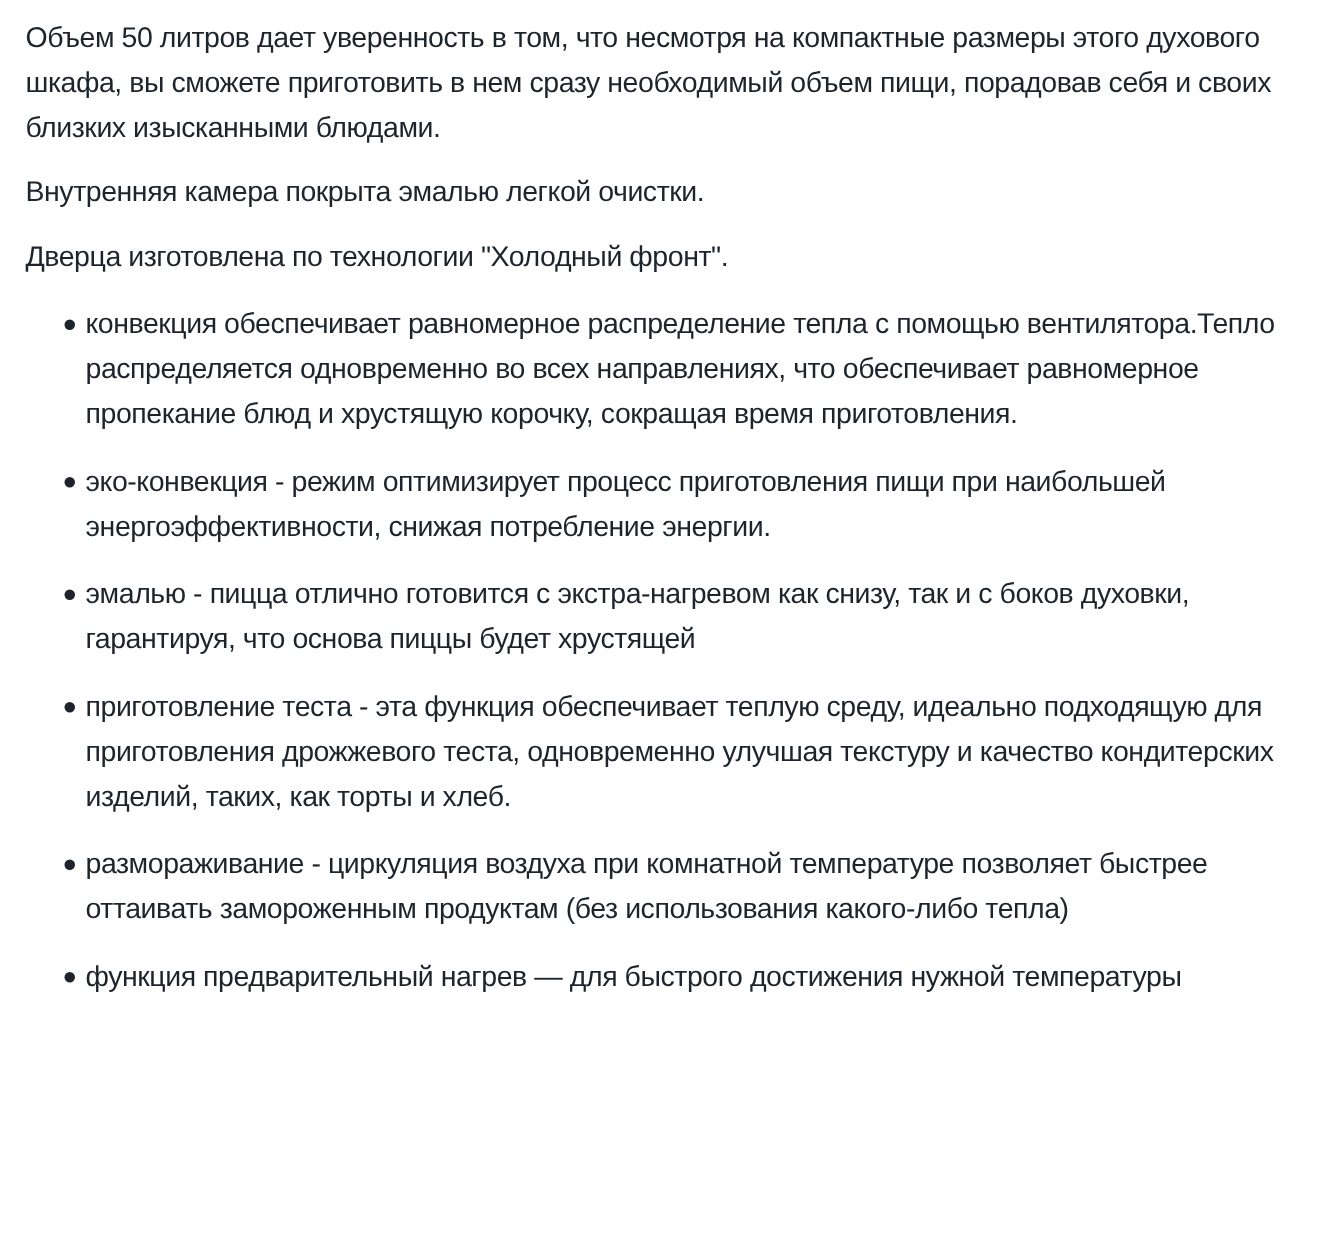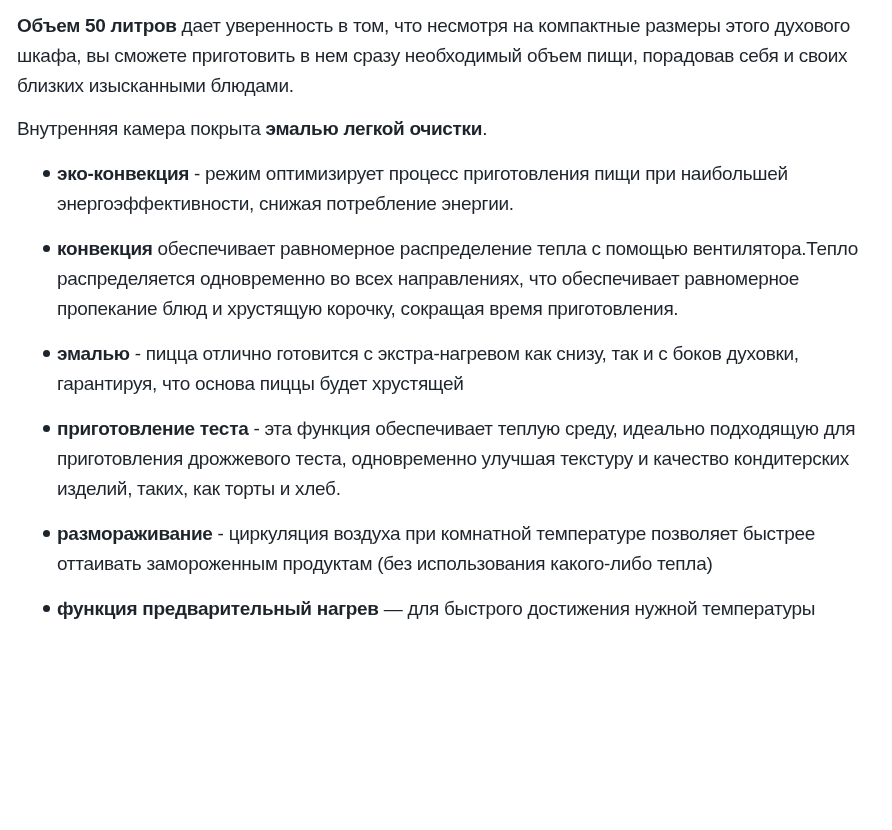--- a/index.html
+++ b/index.html
@@ -20,21 +20,21 @@
     font-family: "Liberation Sans", "DejaVu Sans", sans-serif;
     font-size: 19px;
     line-height: 30px;
     letter-spacing: -0.3px;
     padding: 11px 16px 24px 17px;
   }
   .page p {
     margin: 0 0 13px 0;
   }
   .page strong {
-    font-weight: 700;
+    font-weight: 400;
     text-align: center;
   }
   ul.modes {
     list-style: none;
     margin: 15px 0 0 0;
     padding: 0;
   }
   ul.modes li {
     position: relative;
     padding-left: 40px;
@@ -56,24 +56,25 @@
 </style>
 </head>
 <body>
 
 <main class="page">
 
   <p><strong>Объем 50 литров</strong><span> дает уверенность в том, что несмотря на компактные размеры этого духового шкафа, вы сможете приготовить в нем сразу необходимый объем пищи, порадовав себя и своих близких изысканными блюдами.</span></p>
 
   <p><span>Внутренняя камера покрыта </span><strong>эмалью легкой очистки</strong><span>.</span></p>
 
+  <p><span>Дверца изготовлена по технологии </span><strong>"Холодный фронт"</strong><span>.</span></p>
 
 
   <ul class="modes">
+    <li><strong>конвекция</strong><span> обеспечивает равномерное распределение тепла с помощью вентилятора.Тепло распределяется одновременно во всех направлениях, что обеспечивает равномерное пропекание блюд и хрустящую корочку, сокращая время приготовления.</span></li>
     <li><strong>эко-конвекция</strong><span> - режим оптимизирует процесс приготовления пищи при наибольшей энергоэффективности, снижая потребление энергии.</span></li>
-    <li><strong>конвекция</strong><span> обеспечивает равномерное распределение тепла с помощью вентилятора.Тепло распределяется одновременно во всех направлениях, что обеспечивает равномерное пропекание блюд и хрустящую корочку, сокращая время приготовления.</span></li>
     <li><strong>эмалью</strong><span> - пицца отлично готовится с экстра-нагревом как снизу, так и с боков духовки, гарантируя, что основа пиццы будет хрустящей</span></li>
     <li><strong>приготовление теста</strong><span> - эта функция обеспечивает теплую среду, идеально подходящую для приготовления дрожжевого теста, одновременно улучшая текстуру и качество кондитерских изделий, таких, как торты и хлеб.</span></li>
     <li><strong>размораживание</strong><span> - циркуляция воздуха при комнатной температуре позволяет быстрее оттаивать замороженным продуктам (без использования какого-либо тепла)</span></li>
     <li><strong>функция предварительный нагрев</strong><span> — для быстрого достижения нужной температуры</span></li>
   </ul>
 
 </main>
 
 </body></html>

